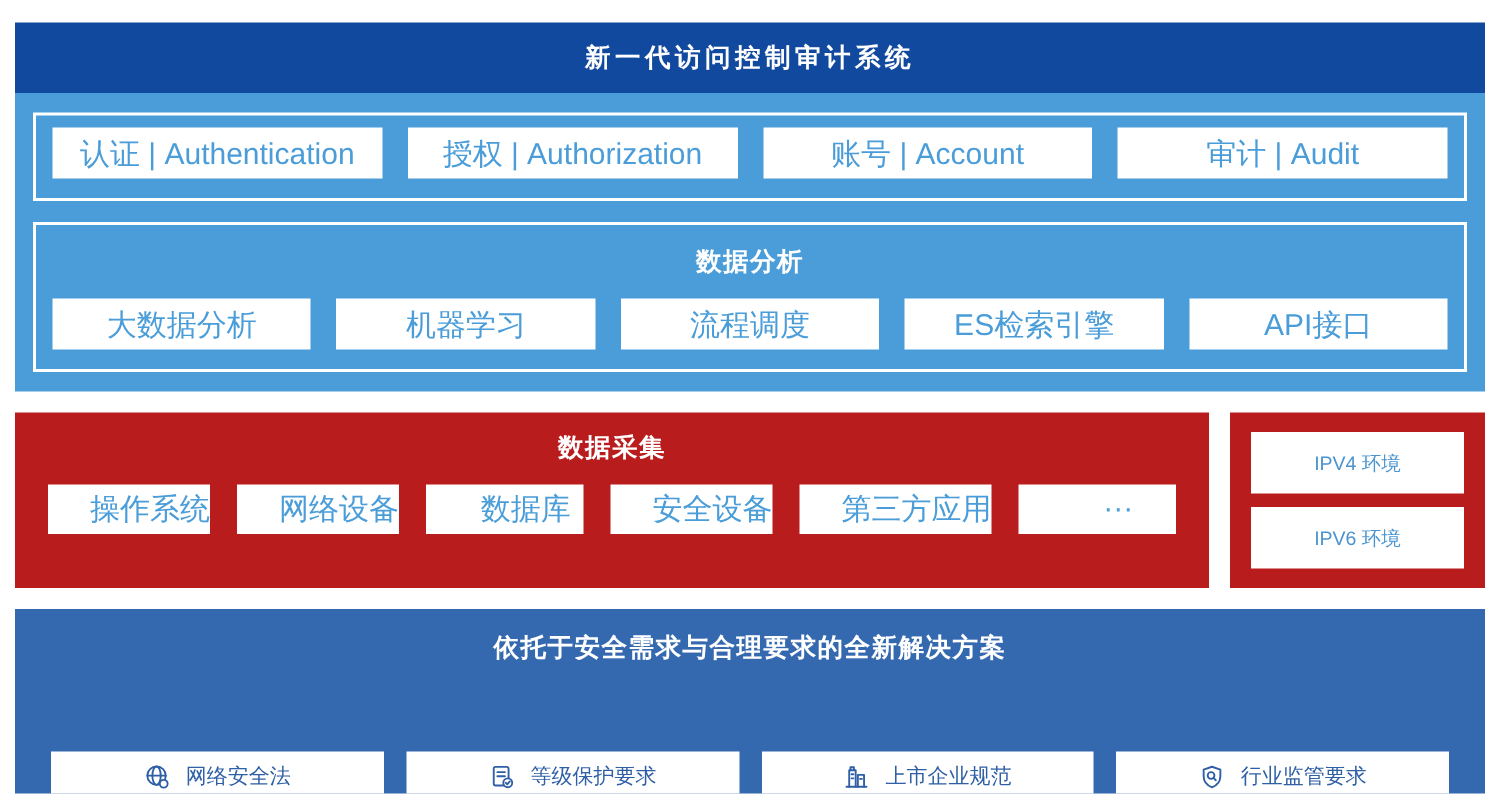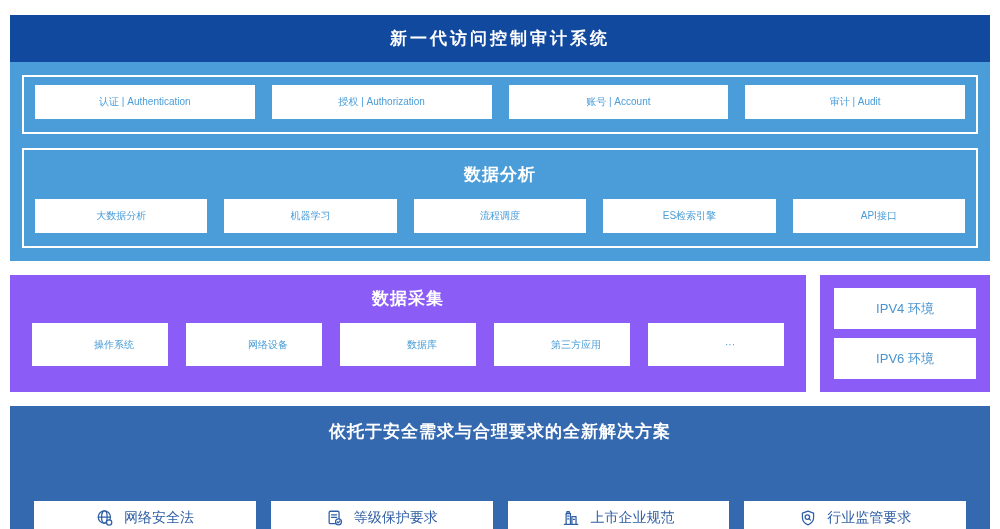--- a/index.html
+++ b/index.html
@@ -28,34 +28,34 @@
   .inner-box { border:2px solid #ffffff; padding:8px 11px 13px; }
   .inner-title {
     color:#fff; text-align:center; font-size:17px; font-weight:bold;
     padding:5px 0 13px; letter-spacing:1px;
   }
   .inner-title.italic { font-style:italic; letter-spacing:0; }
 
   .box-row { display:flex; gap:17px; }
   .white-box {
     flex:1; height:34px; background:#ffffff; color:#4A9DD8;
-    font-size:10px; display:flex; align-items:center; justify-content:center;
+    font-size:20px; display:flex; align-items:center; justify-content:center;
     white-space:nowrap;
   }
 
   
   .mid-row { display:flex; gap:14px; margin-bottom:14px; flex:0 0 auto; }
-  .panel-mid { background:#8b5cf6; }
+  .panel-mid { background:#b91c1c; }
   .collection { flex:1; padding:8px 22px 17px; }
   .collection .panel-title {
     color:#fff; text-align:center; font-size:17px; font-weight:bold;
     padding:4px 0 13px; letter-spacing:1px;
   }
   .collection .box-row { gap:18px; }
-  .collection .white-box { height:43px;padding-left:28px; }
+  .collection .white-box { height:33px;padding-left:28px; }
 
   .env-panel {
     flex:0 0 170px; padding:13px 14px;
     display:flex; flex-direction:column; justify-content:center; gap:9px;
   }
   .env-box {
     height:41px; background:#ffffff; color:#4A94CF; font-size:13px;
     display:flex; align-items:center; justify-content:center;
   }
 
@@ -107,20 +107,21 @@
   </div>
 
   <div class="mid-row">
 
     <div class="panel-mid collection">
       <div class="panel-title">数据采集</div>
       <div class="box-row">
         <div class="white-box">操作系统</div>
         <div class="white-box">网络设备</div>
         <div class="white-box">数据库</div>
+        <div class="white-box">安全设备</div>
         <div class="white-box">第三方应用</div>
         <div class="white-box">···</div>
       </div>
     </div>
 
     <div class="panel-mid env-panel">
       <div class="env-box">IPV4 环境</div>
       <div class="env-box">IPV6 环境</div>
     </div>
 

